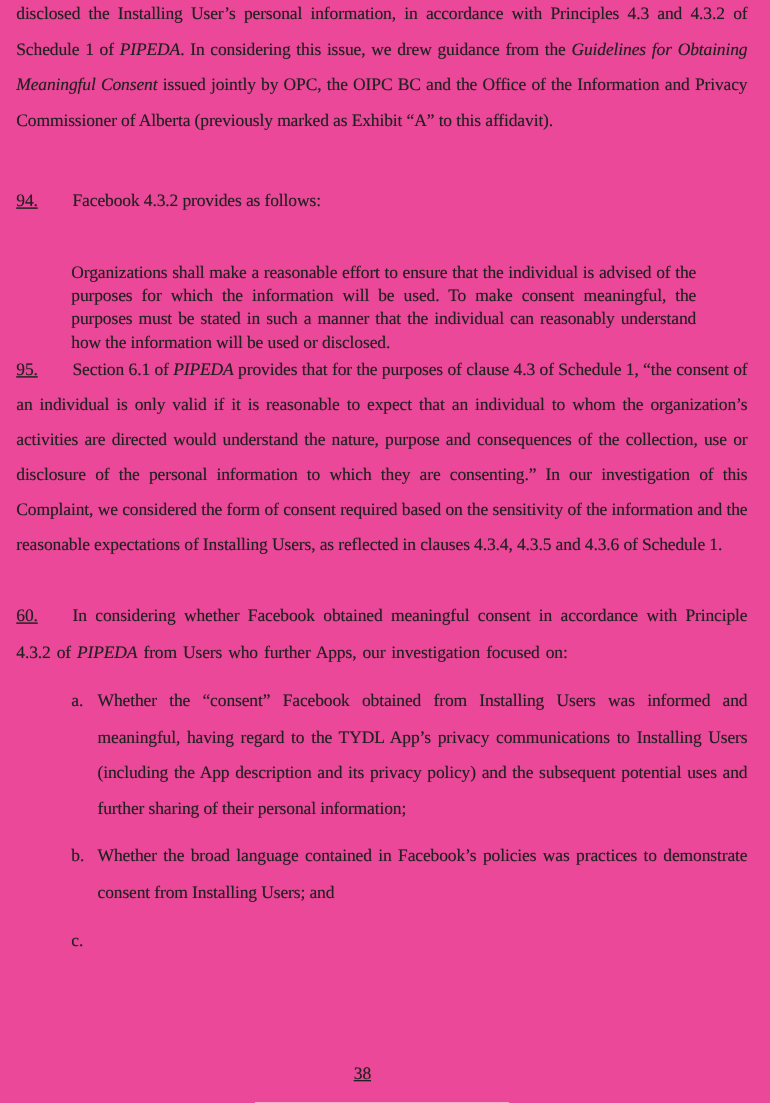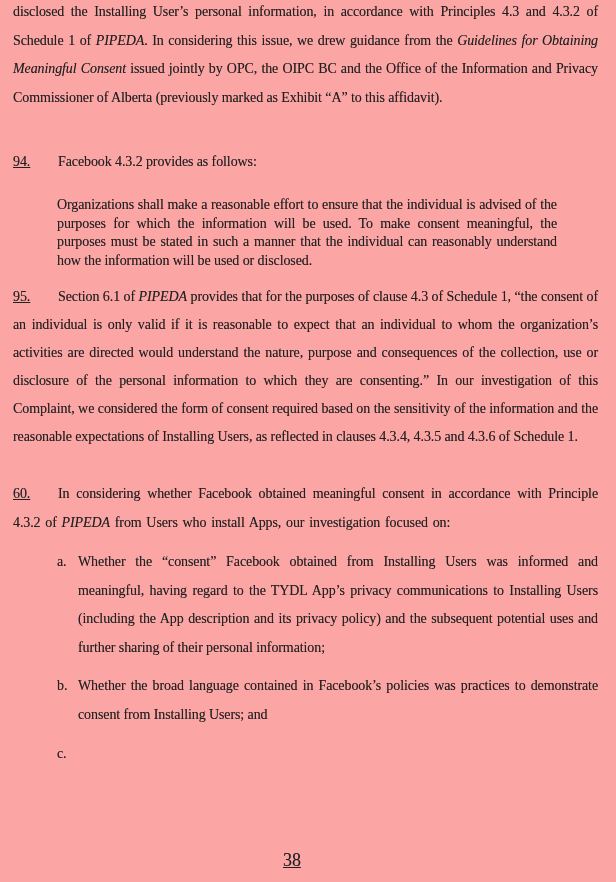--- a/index.html
+++ b/index.html
@@ -4,21 +4,21 @@
 <style>
   html, body {
     margin: 0;
     padding: 0;
     background: #fbfbfa;
   }
   .page {
     position: relative;
     width: 616px;
     height: 882px;
-    background: #fca5a5;
+    background: #ec4899;
     overflow: hidden;
     font-family: "Liberation Serif", "DejaVu Serif", serif;
     color: #212121;
     text-shadow: 0 0 0.6px rgba(30,30,30,0.45);
     letter-spacing: -0.1px;
   }
   .text-block {
     position: absolute;
     left: 13px;
     top: 0;
@@ -65,40 +65,40 @@
   .li .lm {
     position: absolute;
     left: 44px;
     top: 0;
   }
   .li.li-c { word-spacing: 0.12em; }
   .pageno {
     position: absolute;
     left: 283px;
     top: 852px;
-    font-size: 18px;
+    font-size: 14px;
     line-height: 16px;
     text-decoration: underline;
   }
 </style>
 </head>
 <body>
 
 <div class="page">
   <div class="text-block">
 
     <p class="para" style="top:-2px"><span>disclosed the Installing User’s personal information, in accordance with Principles 4.3 and 4.3.2 of Schedule 1 of </span><em class="it">PIPEDA</em><span>. In considering this issue, we drew guidance from the </span><em class="it">Guidelines for Obtaining Meaningful Consent</em><span> issued jointly by OPC, the OIPC BC and the Office of the Information and Privacy Commissioner of Alberta (previously marked as Exhibit “A” to this affidavit).</span></p>
 
     <p class="para" style="top:148px"><span class="pnum">94.</span><span>Facebook 4.3.2 provides as follows:</span></p>
 
-    <div class="bq" style="top:196px">Organizations shall make a reasonable effort to ensure that the individual is advised of the purposes for which the information will be used. To make consent meaningful, the purposes must be stated in such a manner that the individual can reasonably understand how the information will be used or disclosed.</div>
+    <div class="bq" style="top:210px">Organizations shall make a reasonable effort to ensure that the individual is advised of the purposes for which the information will be used. To make consent meaningful, the purposes must be stated in such a manner that the individual can reasonably understand how the information will be used or disclosed.</div>
 
     <p class="para p95" style="top:283px"><span class="pnum">95.</span><span>Section 6.1 of </span><em class="it">PIPEDA</em><span> provides that for the purposes of clause 4.3 of Schedule 1, “the consent of an individual is only valid if it is reasonable to expect that an individual to whom the organization’s activities are directed would understand the nature, purpose and consequences of the collection, use or disclosure of the personal information to which they are consenting.” In our investigation of this Complaint, we considered the form of consent required based on the sensitivity of the information and the reasonable expectations of Installing Users, as reflected in clauses 4.3.4, 4.3.5 and 4.3.6 of Schedule 1.</span></p>
 
-    <p class="para p96" style="top:480px"><span class="pnum">60.</span><span>In considering whether Facebook obtained meaningful consent in accordance with Principle 4.3.2 of </span><em class="it">PIPEDA</em><span> from Users who install Apps, our investigation focused on:</span></p>
+    <p class="para p96" style="top:480px"><span class="pnum">60.</span><span>In considering whether Facebook obtained meaningful consent in accordance with Principle 4.3.2 of </span><em class="it">PIPEDA</em><span> from Users who further Apps, our investigation focused on:</span></p>
 
     <div class="li li-a" style="top:548px"><span class="lm">a.</span><span class="lt">Whether the “consent” Facebook obtained from Installing Users was informed and meaningful, having regard to the TYDL App’s privacy communications to Installing Users (including the App description and its privacy policy) and the subsequent potential uses and further sharing of their personal information;</span></div>
 
     <div class="li li-b" style="top:672px"><span class="lm">b.</span><span class="lt">Whether the broad language contained in Facebook’s policies was practices to demonstrate consent from Installing Users; and</span></div>
 
     <div class="li li-c" style="top:740px"><span class="lm">c.</span></div>
 
   </div>
 
   <div class="pageno">38</div>

